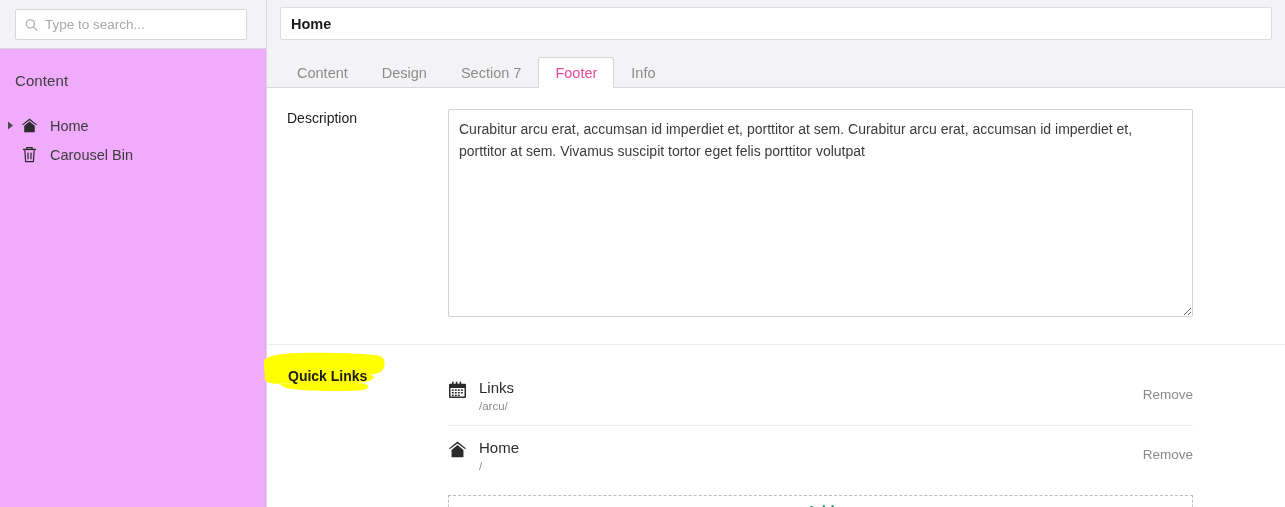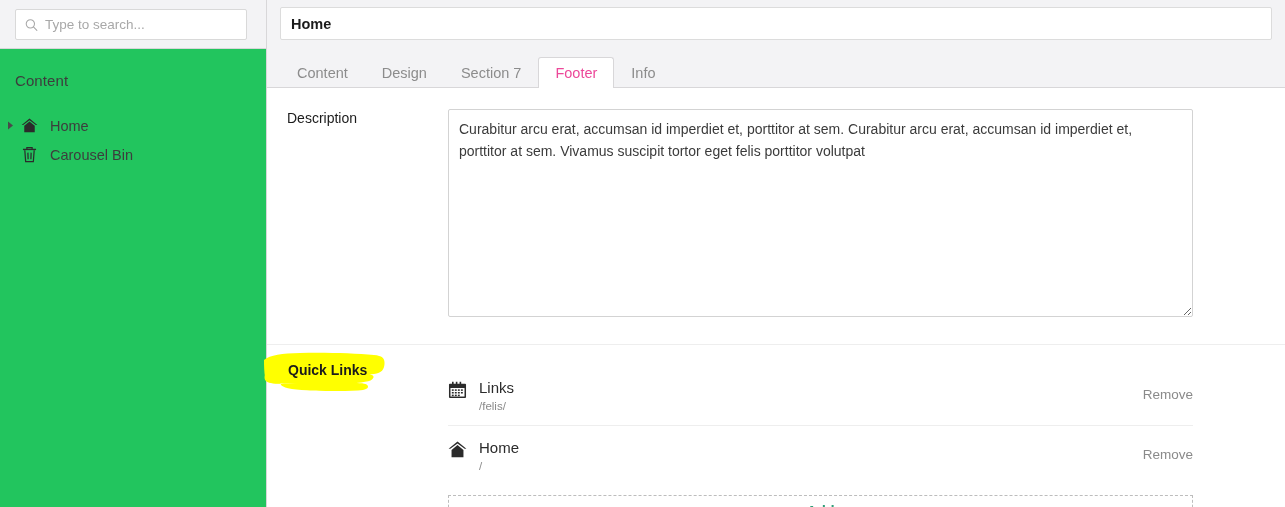--- a/index.html
+++ b/index.html
@@ -19,21 +19,21 @@
     height: 507px;
     display: flex;
     background: #ffffff;
   }
 
   
   .sidebar {
     width: 267px;
     height: 100%;
     flex: 0 0 267px;
-    background: #22c55e;
+    background: #f0abfc;
     border-right: 1px solid #d8d7d9;
     display: flex;
     flex-direction: column;
   }
 
   .sidebar-search-wrap {
     height: 49px;
     flex: 0 0 49px;
     background: #f3f3f5;
     border-bottom: 1px solid #d8d7d9;
@@ -278,21 +278,21 @@
     left: 262px;
     top: 350px;
     width: 128px;
     height: 44px;
     pointer-events: none;
     z-index: 5;
   }
   .hl-label {
     position: absolute;
     left: 26px;
-    top: 12px;
+    top: 18px;
     font-size: 14px;
     font-weight: bold;
     color: #1b1b1b;
     z-index: 2;
     white-space: nowrap;
   }
 </style>
 </head>
 <body>
 
@@ -399,21 +399,21 @@
                     <rect x="10.4" y="11.6" width="2" height="1.6"></rect>
                     <rect x="13.6" y="11.6" width="2" height="1.6"></rect>
                     <rect x="4" y="14.4" width="2" height="1.6"></rect>
                     <rect x="7.2" y="14.4" width="2" height="1.6"></rect>
                     <rect x="10.4" y="14.4" width="2" height="1.6"></rect>
                   </g>
                 </svg>
               </div>
               <div class="link-texts">
                 <div class="link-name">Links</div>
-                <div class="link-url">/felis/</div>
+                <div class="link-url">/arcu/</div>
               </div>
               <div class="link-remove">Remove</div>
             </div>
 
             <div class="link-row">
               <div class="link-icon">
                 <svg width="19" height="17" viewBox="0 0 20 18" fill="#2b2b2b">
                   <path d="M10 0.6 L19.4 8.3 L17.6 8.3 L10 2.6 L2.4 8.3 L0.6 8.3 Z"></path>
                   <path d="M10 4.3 L16.3 9.4 L16.3 17.2 L3.7 17.2 L3.7 9.4 Z"></path>
                 </svg>

